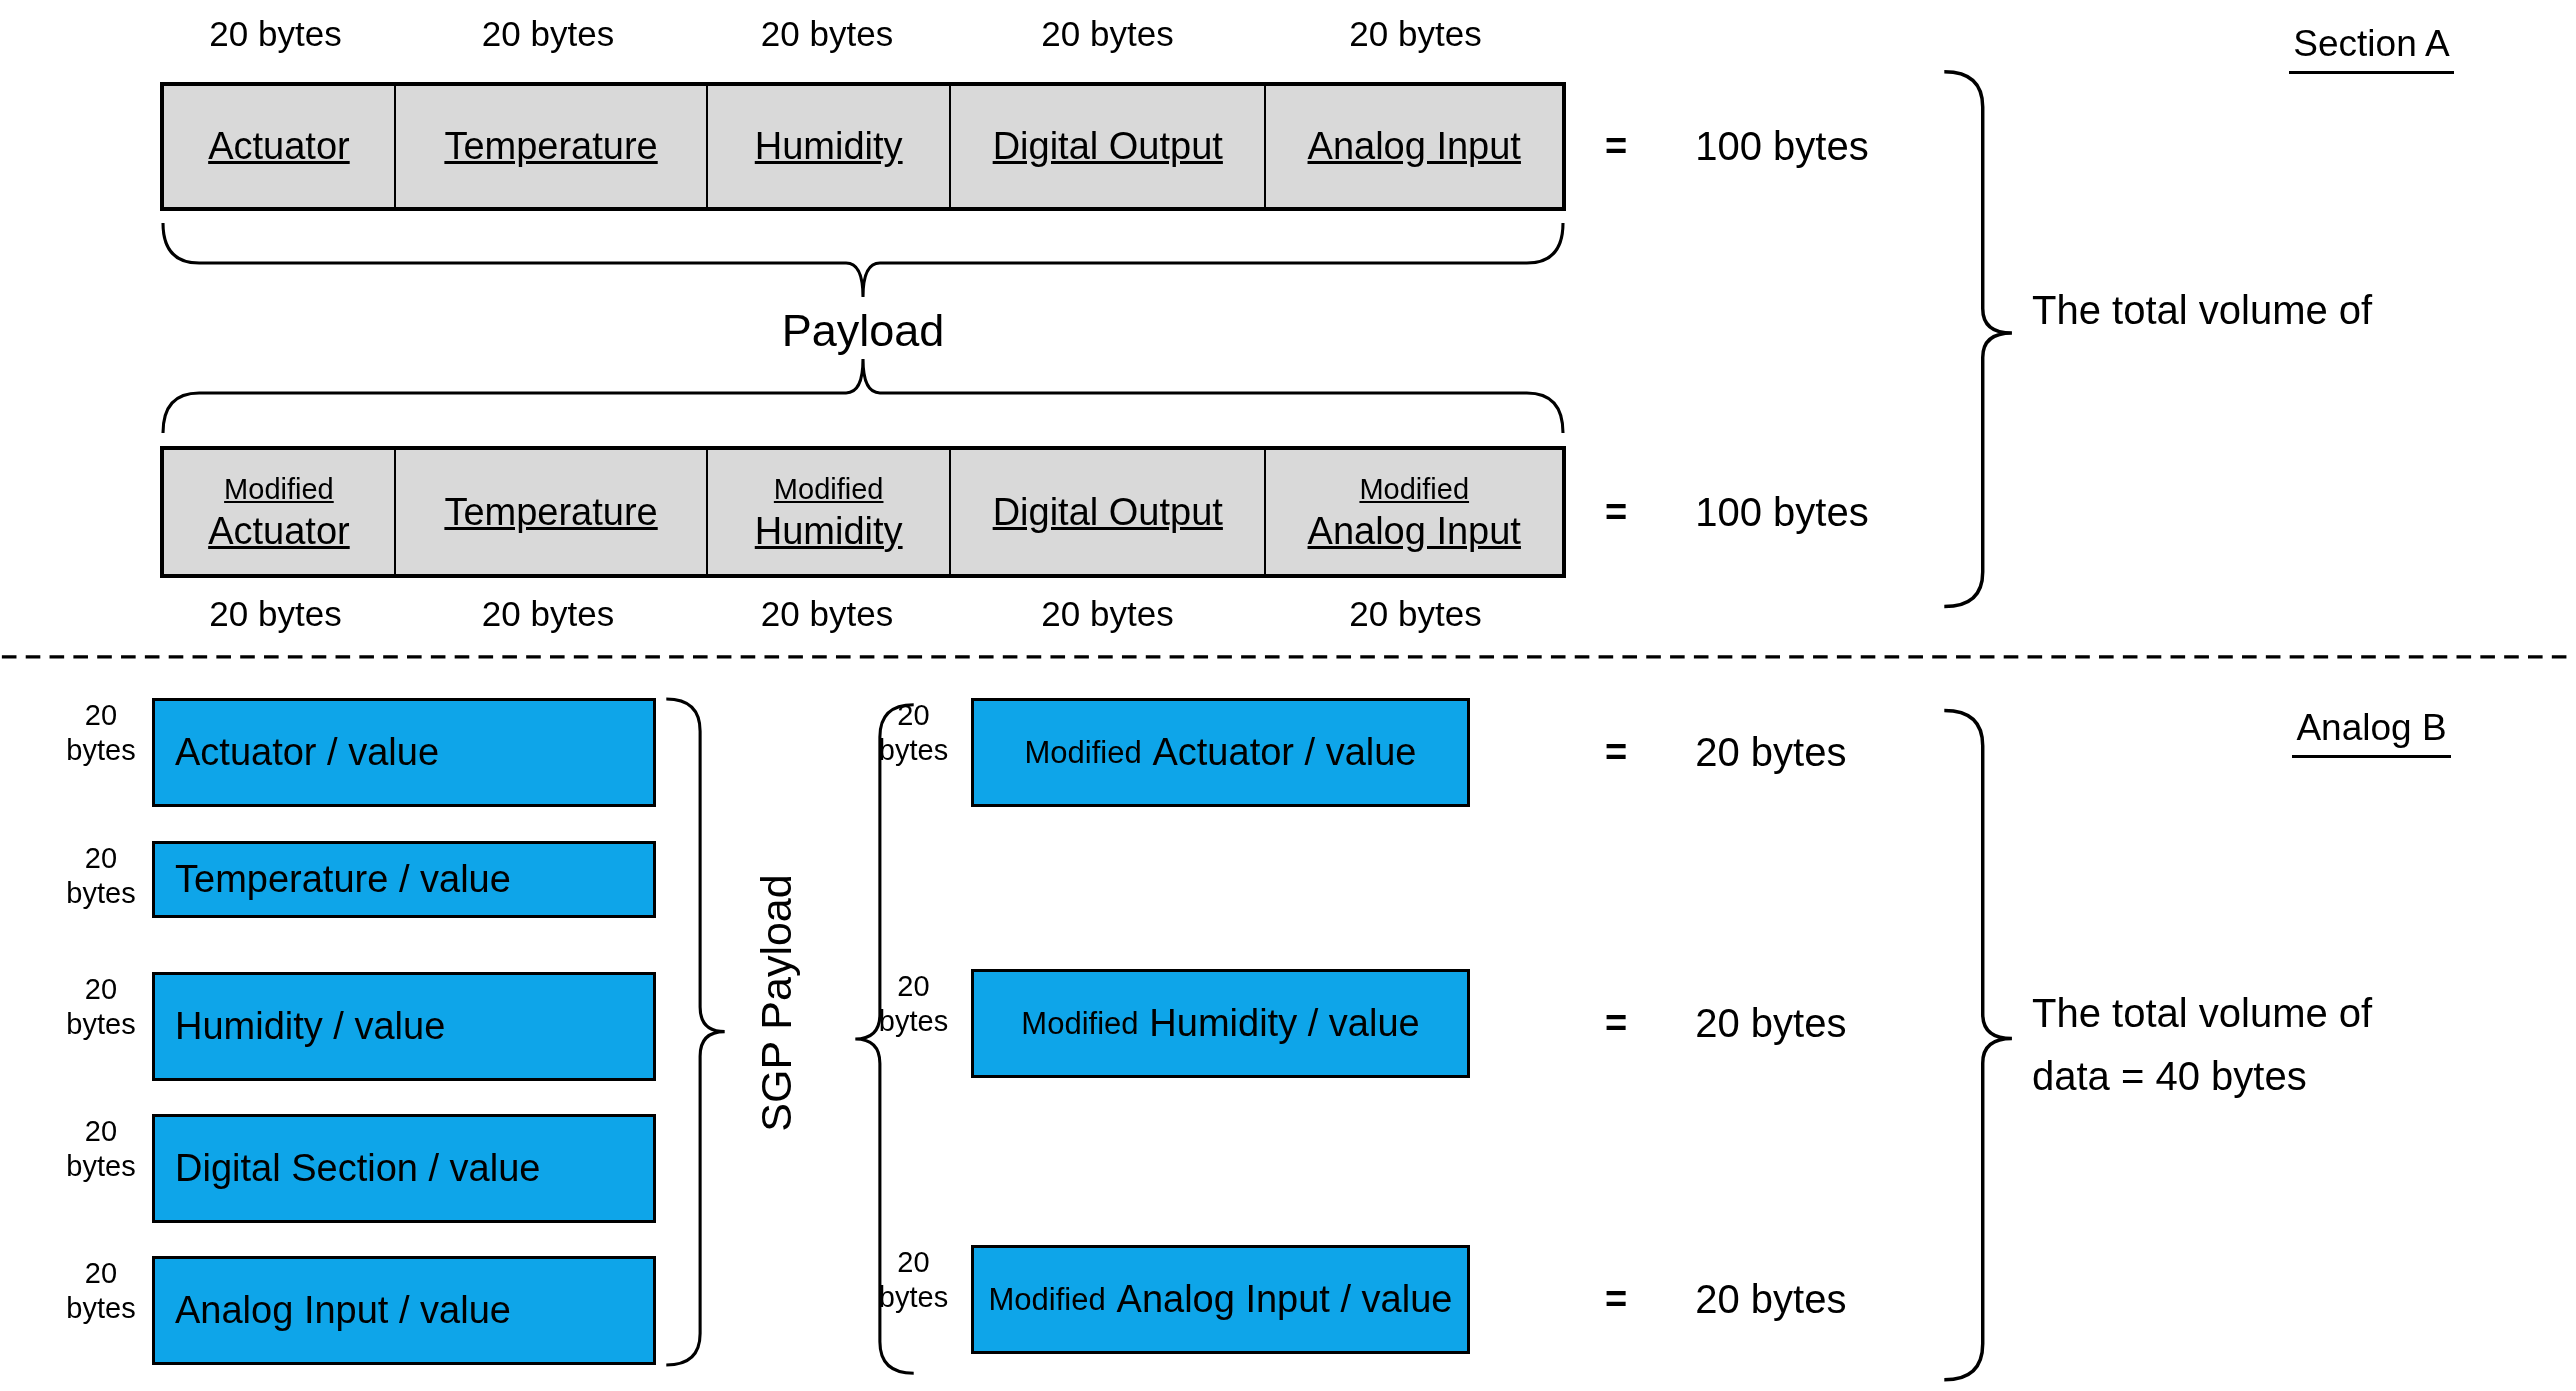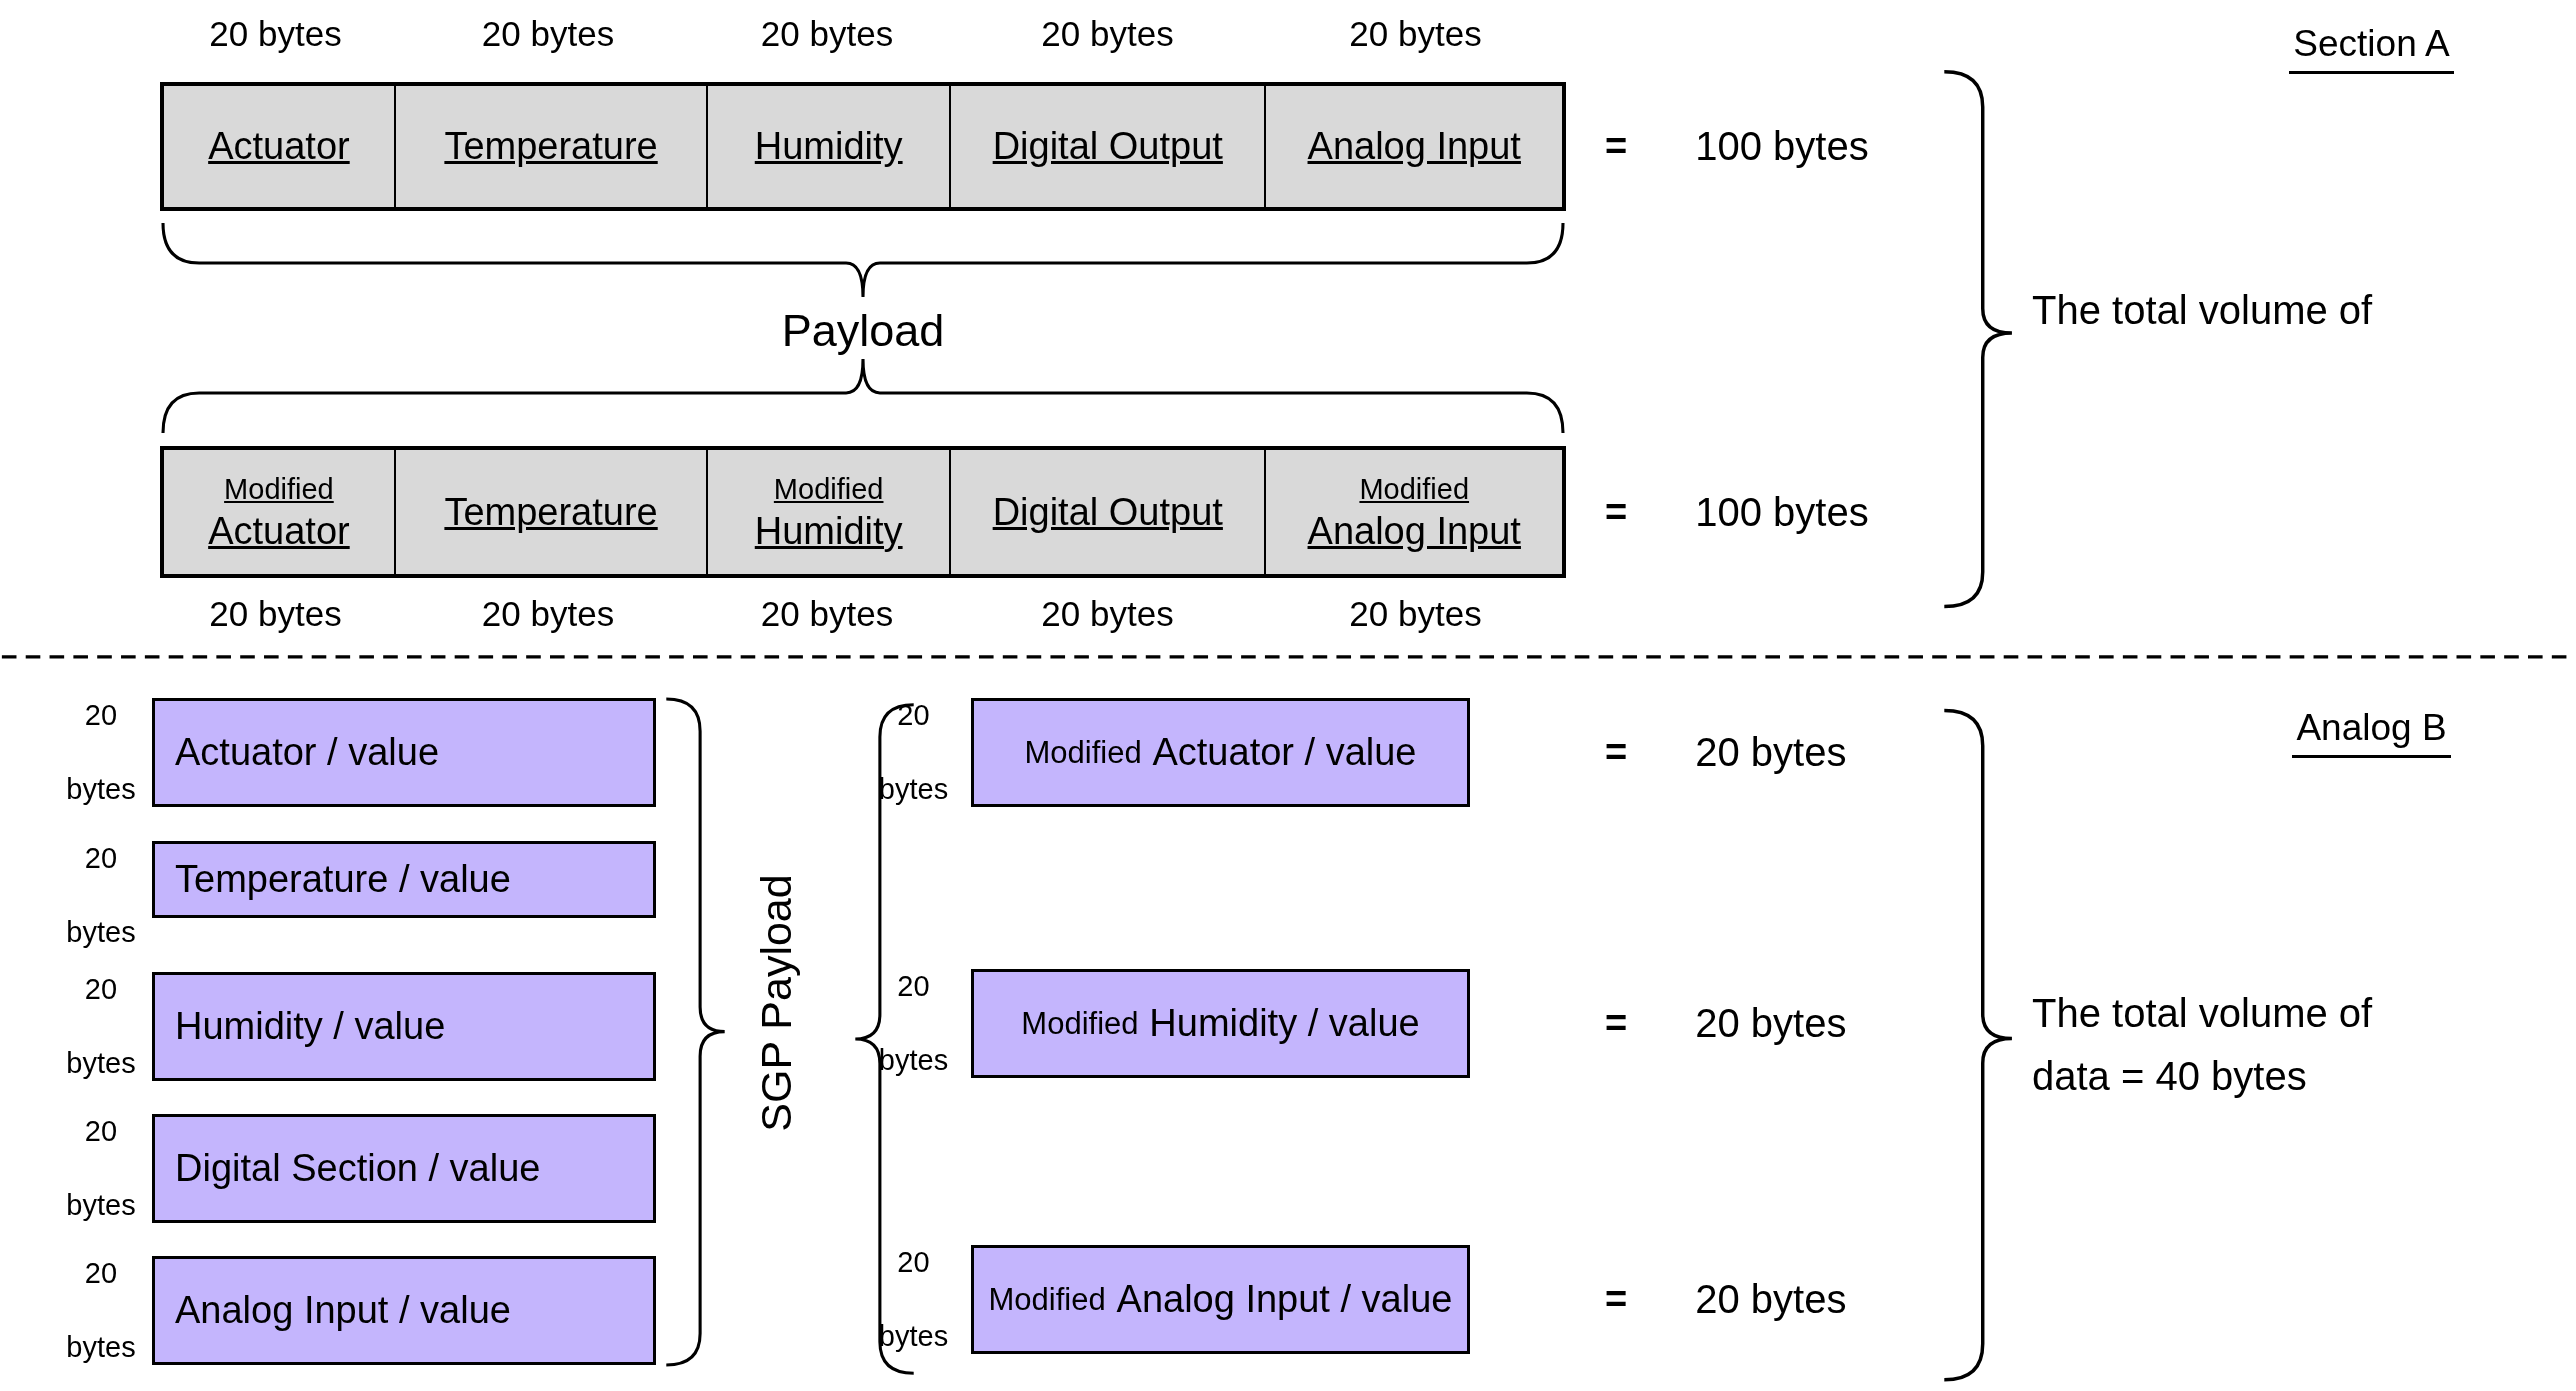--- a/index.html
+++ b/index.html
@@ -15,23 +15,23 @@
   .cell:first-child{border-left:none;}
   .cell .mod{font-size:29px;line-height:37px;}
   .cell .main{line-height:46px;}
   .eqrow{display:flex;align-items:center;gap:68px;}
   .eq{font-size:38px;font-weight:bold;}
   .total{font-size:40px;}
   .payload-label{font-size:45px;text-align:center;}
   .summary{font-size:40px;line-height:63px;white-space:nowrap;}
   .sec-title{font-size:37px;text-align:center;}
   .sec-title .underlined{display:inline-block;border-bottom:3.8px solid #000;padding:0 4.6px 6.2px 4.6px;}
-  .sb-side{display:flex;flex-direction:column;align-items:center;justify-content:space-between;
+  .sb-side{display:flex;flex-direction:column;align-items:center;justify-content:flex-start;
            font-size:29px;line-height:35px;text-align:center;}
-  .sb-box{background:#c4b5fd;border:3.8px solid #000;box-sizing:border-box;
+  .sb-box{background:#0ea5e9;border:3.8px solid #000;box-sizing:border-box;
           display:flex;align-items:center;font-size:38px;}
   .sb-box.leftpad{padding-left:20px;}
   .sb-box.centered{justify-content:center;}
   .mod-inline{font-size:31px;margin-right:10.8px;}
   .sgp-label{font-size:43px;text-align:center;transform:rotate(-90deg);transform-origin:center center;white-space:nowrap;}
   svg{display:block;}
   .stroke{stroke:#000;fill:none;}
 </style>
 </head>
 <body>

